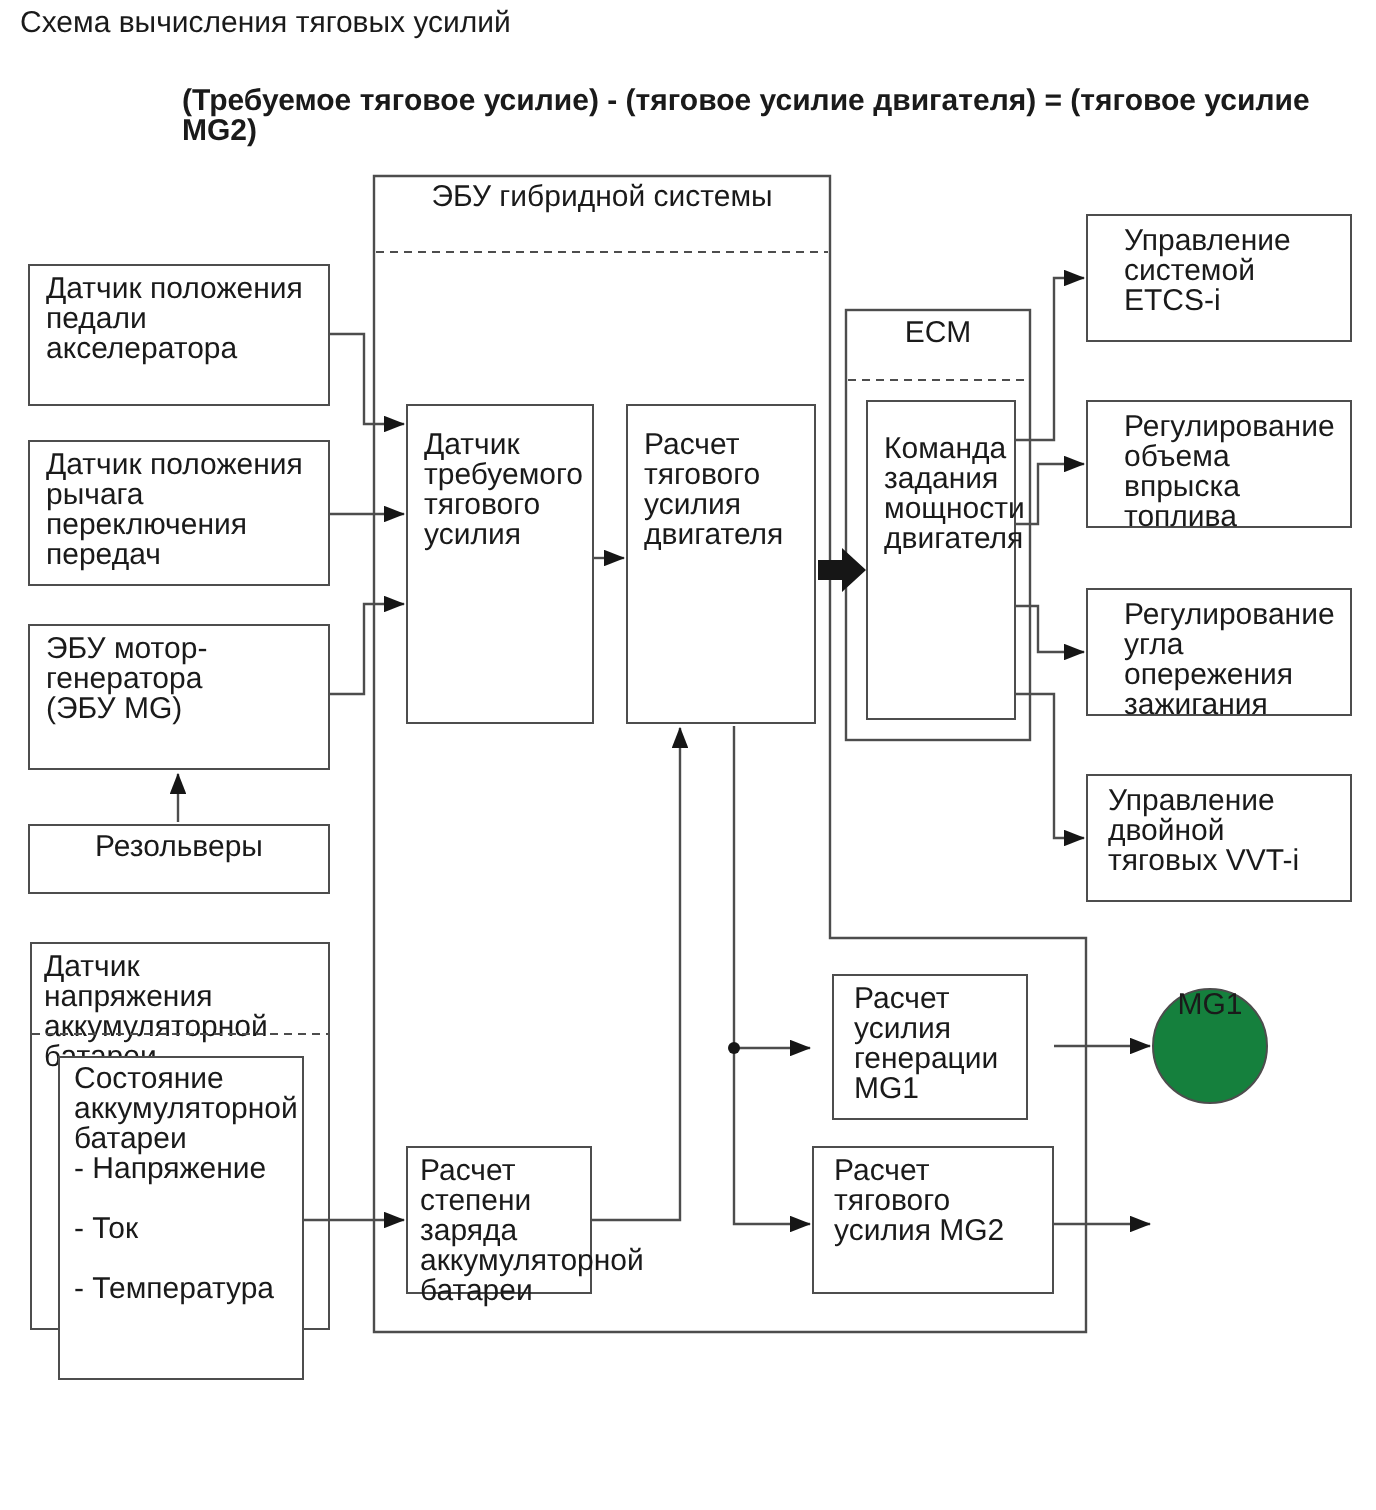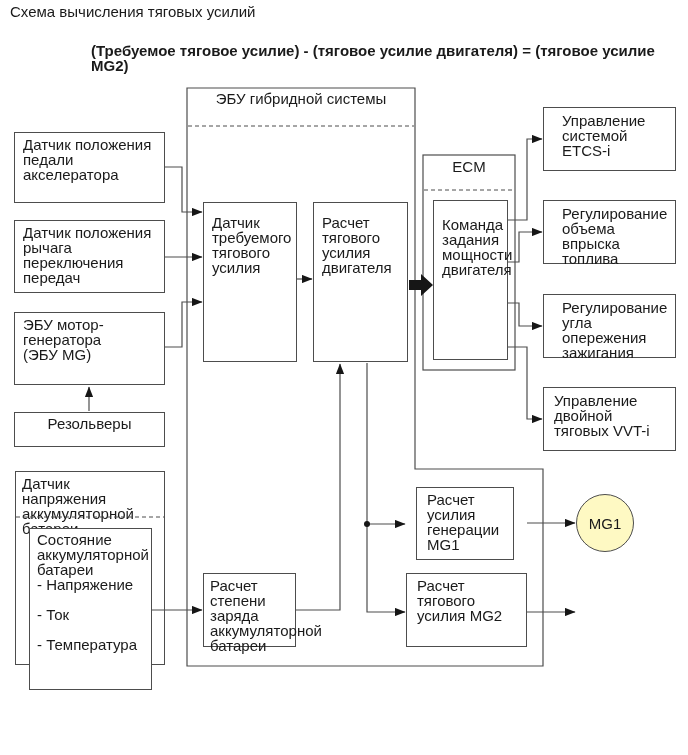--- a/index.html
+++ b/index.html
@@ -8,22 +8,22 @@
     font-family:"Liberation Sans","DejaVu Sans",sans-serif;
     font-size:15px;line-height:15px;color:#1a1a1a;overflow:hidden;
   }
   .abs{position:absolute;}
   .lbl{white-space:pre-line;}
   .box{
     position:absolute;border:1px solid #4d4d4d;background:#ffffff;
     box-sizing:border-box;padding:4px 8px;
   }
   .circle{
-    position:absolute;border:1px solid #4d4d4d;background:#fef9c3;border-radius:50%;
-    box-sizing:border-box;display:flex;align-items:center;justify-content:center;
+    position:absolute;border:1px solid #4d4d4d;background:#15803d;border-radius:50%;
+    box-sizing:border-box;display:flex;justify-content:center;
   }
   .ctr-label{position:absolute;text-align:center;background:transparent;}
   svg.overlay{position:absolute;left:0;top:0;pointer-events:none;}
   svg .ln{stroke:#4d4d4d;stroke-width:1.2;fill:none;}
   svg .dash{stroke:#4d4d4d;stroke-width:1;fill:none;stroke-dasharray:4 3;}
   svg .frame{stroke:#4d4d4d;stroke-width:1.2;fill:none;}
   svg .fat{fill:#161616;stroke:none;}
 </style>
 </head>
 <body>

